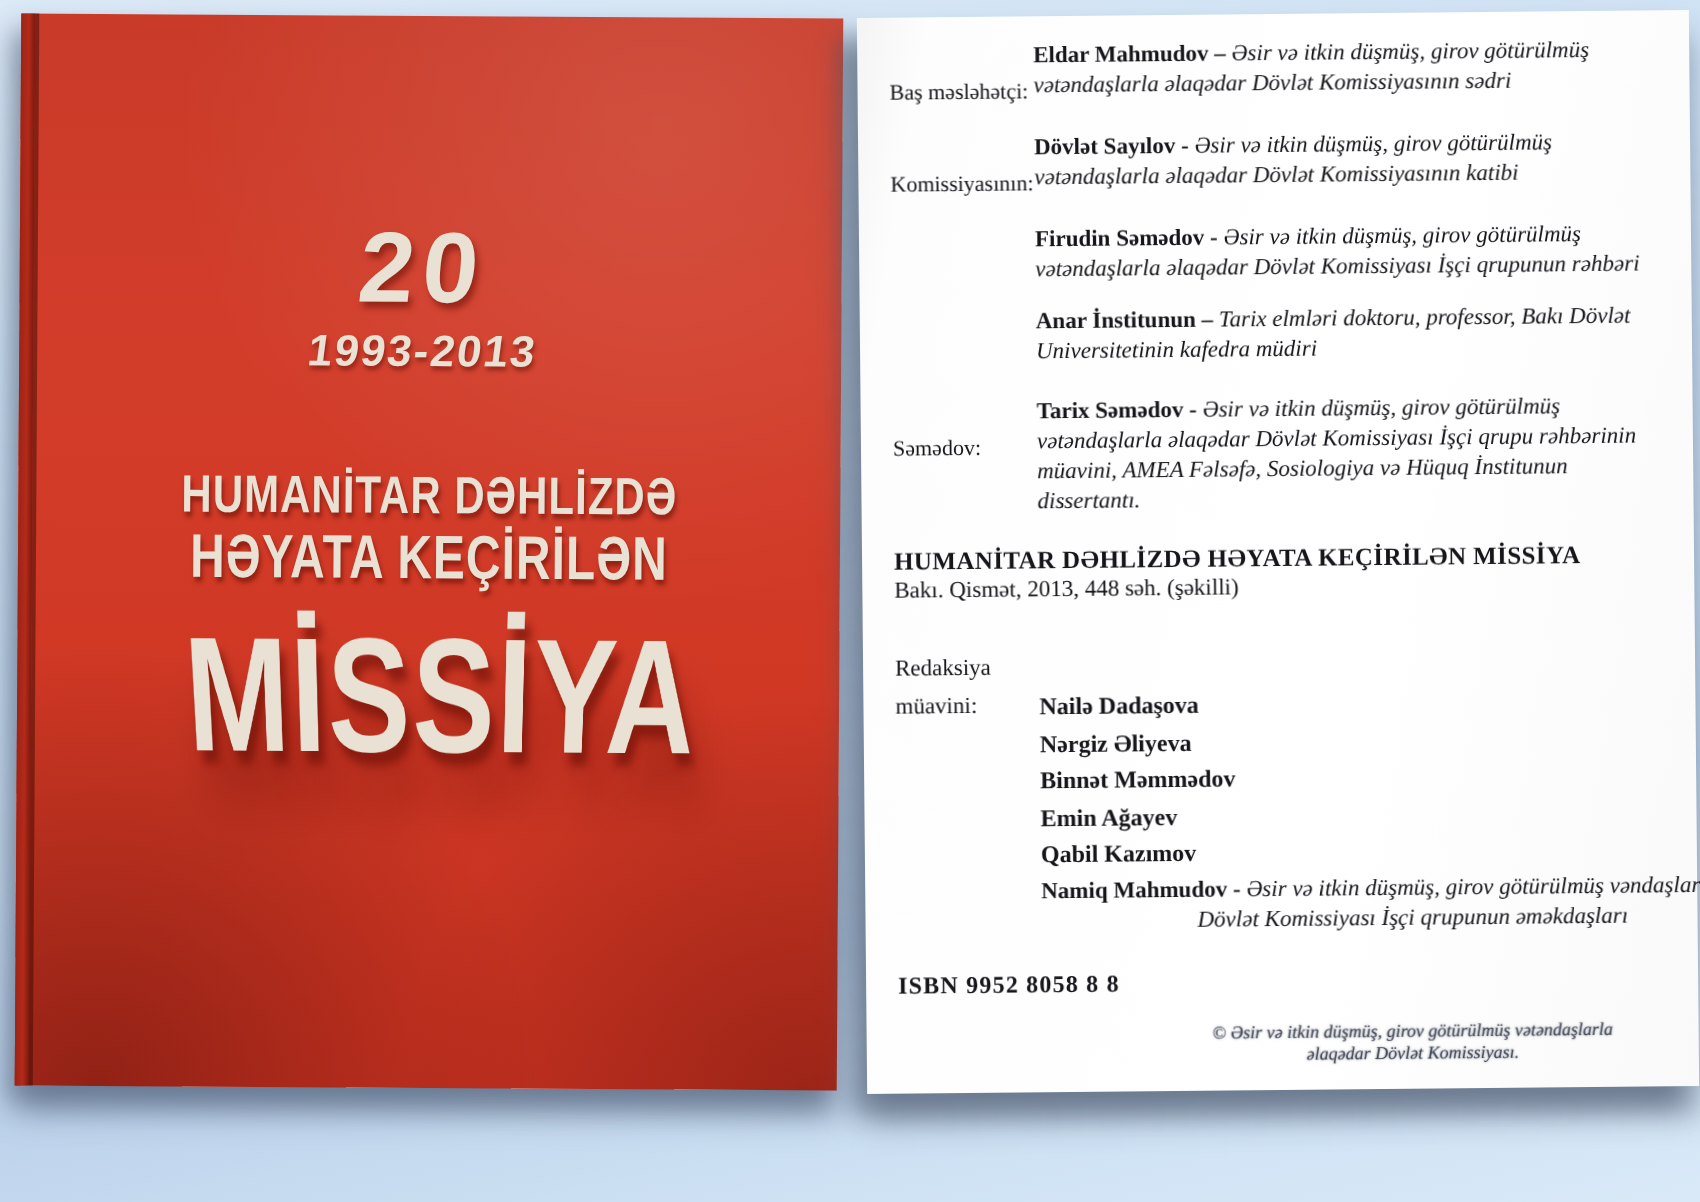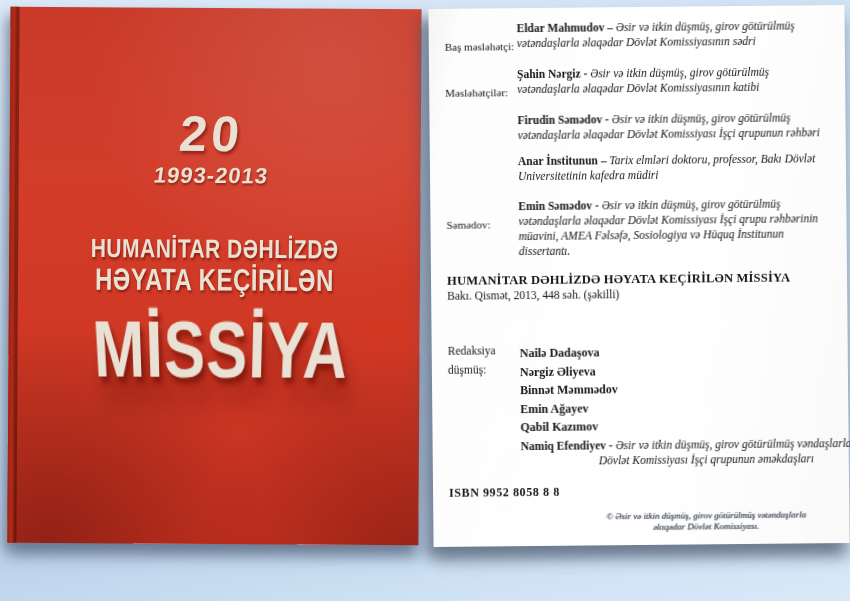--- a/index.html
+++ b/index.html
@@ -55,21 +55,21 @@
   }
   .crow{position:relative;font-size:11.5px;line-height:15px;width:314px;margin-left:72px;}
   .crow .lbl{position:absolute;left:-72px;top:0;width:70px;white-space:nowrap;font-size:11px;margin-top:18px;}
   .nm{font-weight:bold;}
   .ds{font-style:italic;}
   .r1{margin-bottom:16px}.r2{margin-bottom:16px}.r3{margin-bottom:11px}
   .r4{margin-bottom:15px}.r5{margin-bottom:14px}
   .book-title{font-weight:bold;font-size:12.5px;letter-spacing:.2px;margin-bottom:1px;white-space:nowrap;}
   .imprint{font-size:11.5px;margin-bottom:24px;}
   .ed{position:relative;margin-left:72px;width:320px;}
-  .ed-lbl{position:absolute;left:-72px;top:0;font-size:11.5px;line-height:19px;white-space:nowrap;margin-top:16px;}
+  .ed-lbl{position:absolute;left:-72px;top:0;font-size:11.5px;line-height:19px;white-space:nowrap;}
   .ed-names{padding-top:19px;}
   .ed-name{font-weight:bold;font-size:12px;line-height:18.5px;}
   .ed-last{margin-top:2px;font-size:11.5px;line-height:15px;padding-left:78px;text-indent:-78px;width:306px;}
   .isbn{font-weight:bold;font-size:12px;letter-spacing:.6px;margin-top:16px;}
   .copyright{width:234px;margin:12px 2px 0 auto;text-align:center;font-size:9px;line-height:11.5px;
     font-style:italic;color:#3f4554;text-shadow:0 0 1.2px rgba(90,95,110,.8);}
 </style>
 </head>
 <body>
 
@@ -88,57 +88,57 @@
 
   <div class="page">
 
     <div class="crow r1">
       <span class="lbl">Baş məsləhətçi:</span>
       <span class="nm">Eldar Mahmudov –</span>
       <span class="ds">Əsir və itkin düşmüş, girov götürülmüş vətəndaşlarla əlaqədar Dövlət Komissiyasının sədri</span>
     </div>
 
     <div class="crow r2">
-      <span class="lbl">Məsləhətçilər:</span>
-      <span class="nm">Şahin Nərgiz -</span>
+      <span class="lbl">Komissiyasının:</span>
+      <span class="nm">Dövlət Sayılov -</span>
       <span class="ds">Əsir və itkin düşmüş, girov götürülmüş vətəndaşlarla əlaqədar  Dövlət Komissiyasının katibi</span>
     </div>
 
     <div class="crow r3">
       <span class="nm">Firudin Səmədov -</span>
       <span class="ds">Əsir və itkin düşmüş, girov götürülmüş vətəndaşlarla əlaqədar Dövlət Komissiyası İşçi qrupunun rəhbəri</span>
     </div>
 
     <div class="crow r4">
       <span class="nm">Anar İnstitunun –</span>
       <span class="ds">Tarix elmləri doktoru, professor, Bakı Dövlət Universitetinin kafedra müdiri</span>
     </div>
 
     <div class="crow r5">
       <span class="lbl">Səmədov:</span>
-      <span class="nm">Emin Səmədov -</span>
+      <span class="nm">Tarix Səmədov -</span>
       <span class="ds">Əsir və itkin düşmüş, girov götürülmüş vətəndaşlarla əlaqədar  Dövlət Komissiyası İşçi qrupu rəhbərinin müavini, AMEA Fəlsəfə, Sosiologiya və Hüquq İnstitunun dissertantı.</span>
     </div>
 
     <div class="book-title">HUMANİTAR DƏHLİZDƏ HƏYATA  KEÇİRİLƏN MİSSİYA</div>
     <div class="imprint">Bakı. Qismət, 2013, 448 səh. (şəkilli)</div>
 
     <div class="ed">
       <div class="ed-lbl">
         <div>Redaksiya</div>
-        <div>düşmüş:</div>
+        <div>müavini:</div>
       </div>
       <div class="ed-names">
         <div class="ed-name">Nailə Dadaşova</div>
         <div class="ed-name">Nərgiz Əliyeva</div>
         <div class="ed-name">Binnət Məmmədov</div>
         <div class="ed-name">Emin Ağayev</div>
         <div class="ed-name">Qabil Kazımov</div>
         <div class="ed-last">
-          <span class="nm">Namiq Efendiyev -</span>
+          <span class="nm">Namiq Mahmudov -</span>
           <span class="ds">Əsir və itkin düşmüş, girov götürülmüş vəndaşlarla əlaqədar Dövlət Komissiyası İşçi qrupunun əməkdaşları</span>
         </div>
       </div>
     </div>
 
     <div class="isbn">ISBN  9952 8058 8 8</div>
 
     <div class="copyright">©  Əsir və itkin düşmüş, girov götürülmüş vətəndaşlarla əlaqədar Dövlət Komissiyası.</div>
 
   </div>

